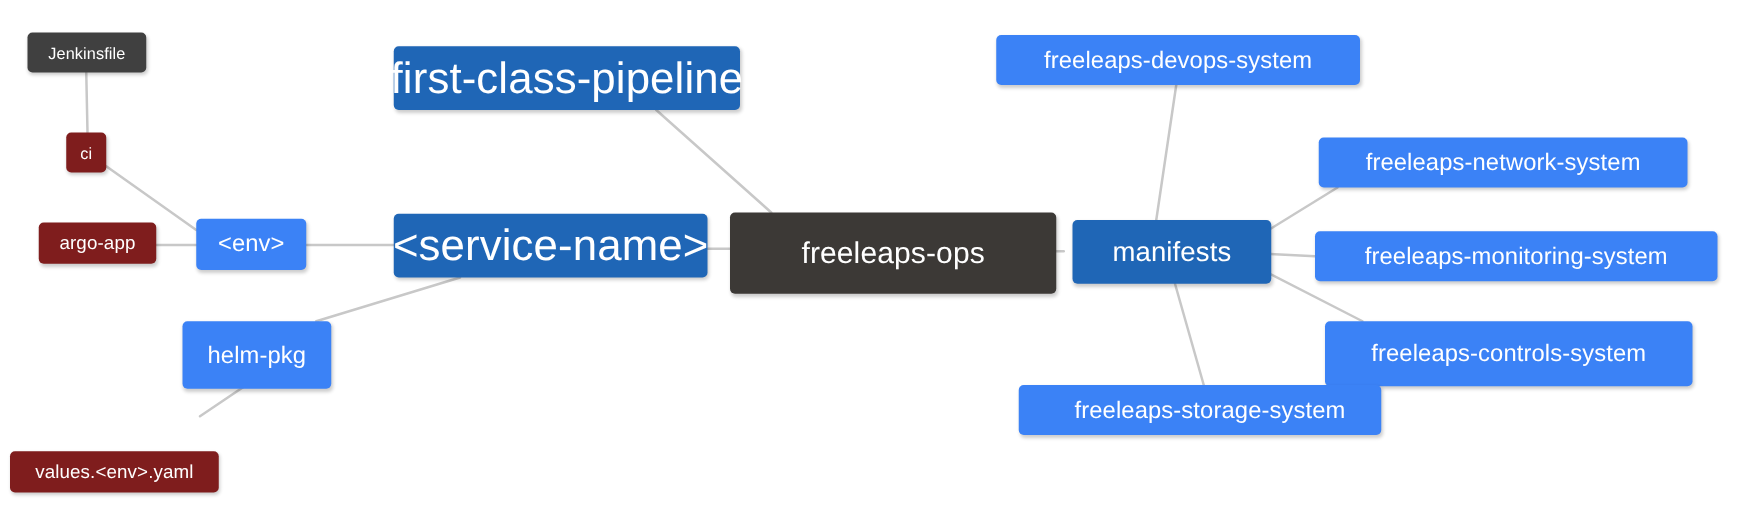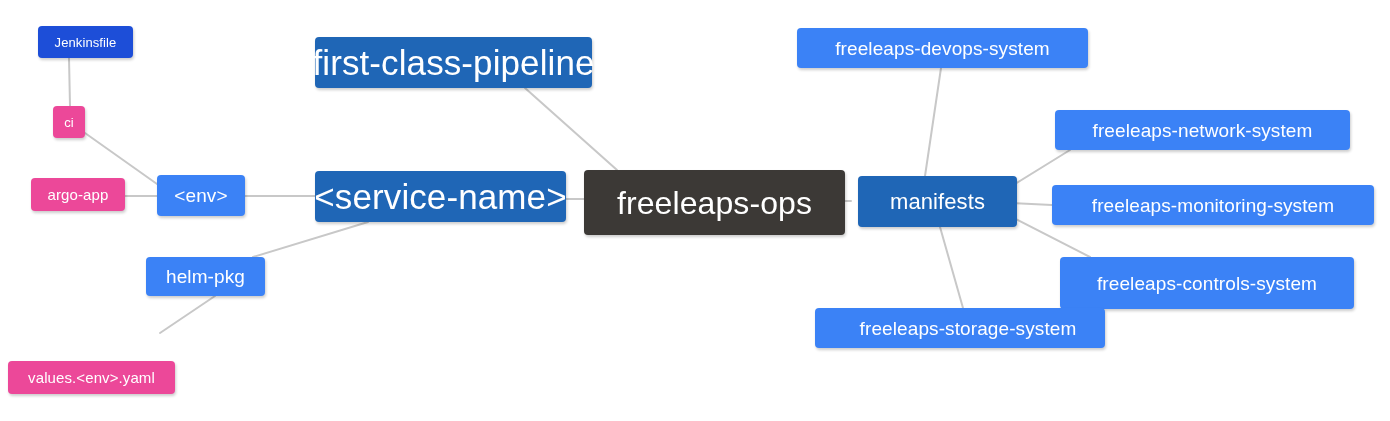--- a/index.html
+++ b/index.html
@@ -37,25 +37,25 @@
     line-height: 1;
   }
   .node-label {
     display: block;
     padding: 0 2px;
   }
   
   .c-dark   { background: #3c3936; }
   .c-blue   { background: #1f66b6; }
   .c-green  { background: #3b82f6; }
-  .c-red    { background: #ec4899; }
-  .c-orange { background: #1d4ed8; margin-left: 16px; }
+  .c-red    { background: #7f1d1d; }
+  .c-orange { background: #404040; }
 
   
-  .sz-hub      { font-size: 32px; }
+  .sz-hub      { font-size: 24px; }
   .sz-l1       { font-size: 35px; }
   .sz-l2       { font-size: 22px; }
   .sz-l3       { font-size: 19px; }
   .sz-l4       { font-size: 15px; }
   .sz-l5       { font-size: 13px; }
 </style>
 </head>
 <body>
 
 <div id="mindmap">
@@ -81,21 +81,21 @@
       </div>
       <div class="node c-red sz-l5" style="left: 53px; top: 106px; width: 32px; height: 32px;">
         <span class="node-label">ci</span>
       </div>
       <div class="node c-red sz-l4" style="left: 31px; top: 178px; width: 94px; height: 33px;">
         <span class="node-label">argo-app</span>
       </div>
       <div class="node c-green sz-l3" style="left: 157px; top: 175px; width: 88px; height: 41px;">
         <span class="node-label">&lt;env&gt;</span>
       </div>
-      <div class="node c-green sz-l3" style="left: 146px; top: 257px; width: 119px; height: 39px;">
+      <div class="node c-green sz-l3" style="left: 146px; top: 257px; width: 119px; height: 54px;">
         <span class="node-label">helm-pkg</span>
       </div>
       <div class="node c-red sz-l4" style="left: 8px; top: 333px; width: 167px; height: 33px; margin-top: 28px;">
         <span class="node-label">values.&lt;env&gt;.yaml</span>
       </div>
       <div class="node c-blue sz-l1" style="left: 315px; top: 37px; width: 277px; height: 51px;">
         <span class="node-label">first-class-pipeline</span>
       </div>
       <div class="node c-blue sz-l1" style="left: 315px; top: 171px; width: 251px; height: 51px;">
         <span class="node-label">&lt;service-name&gt;</span>

